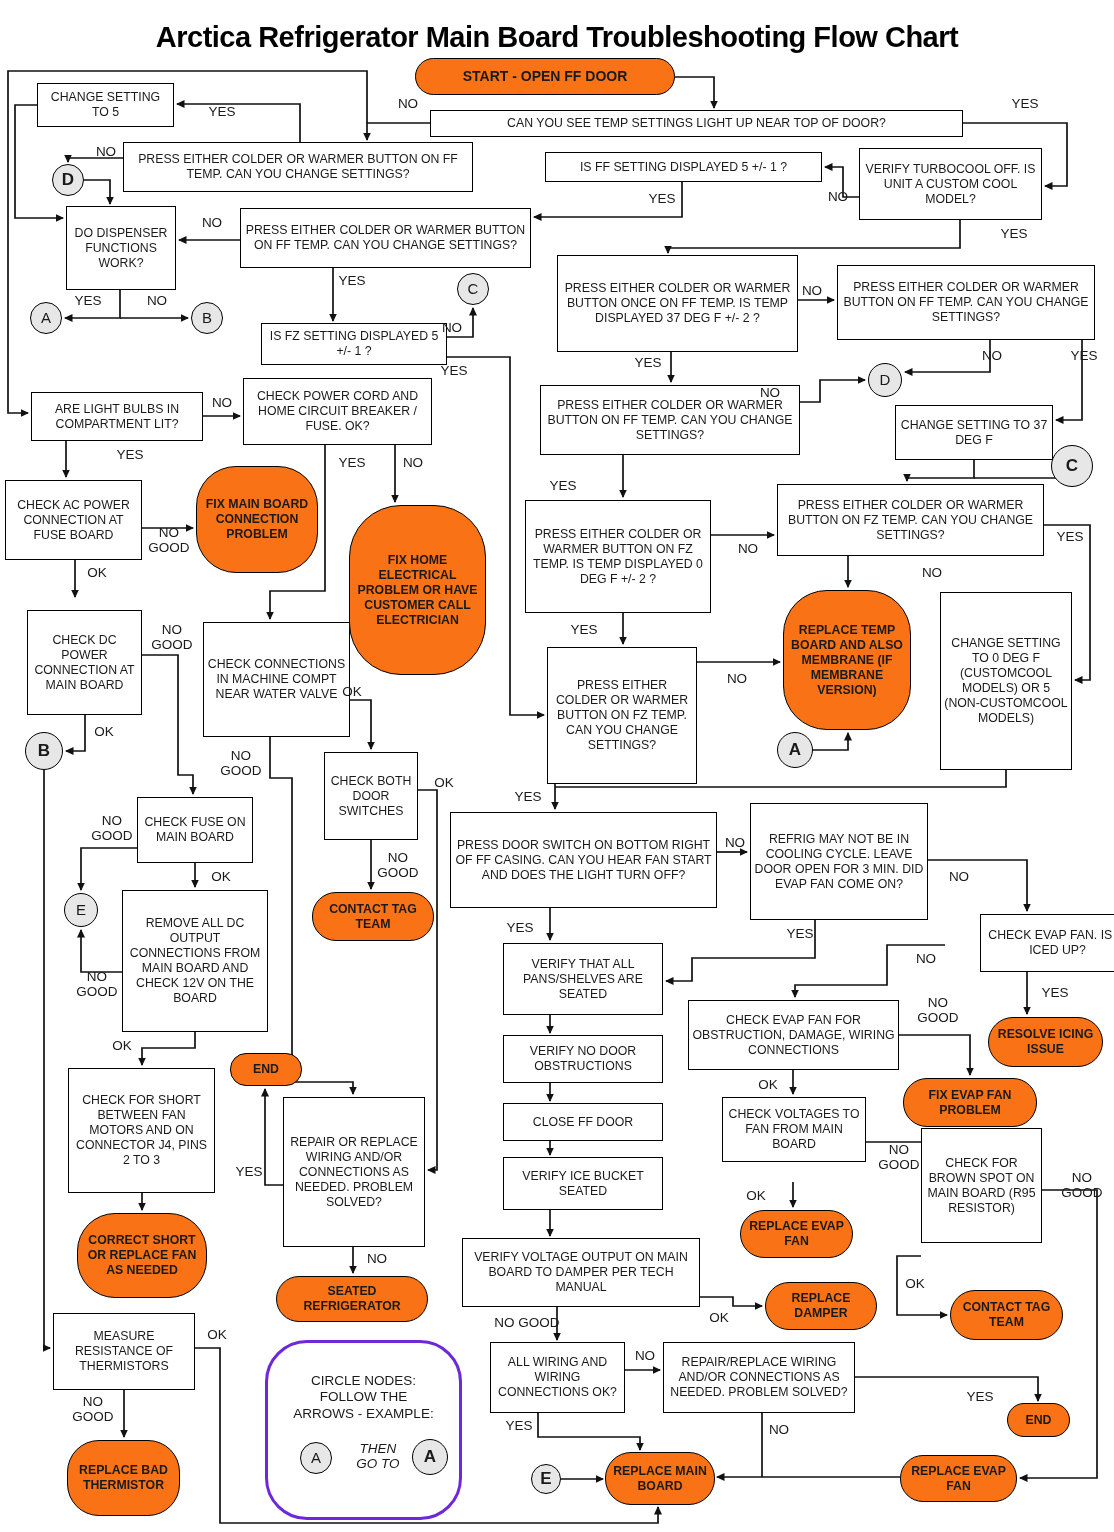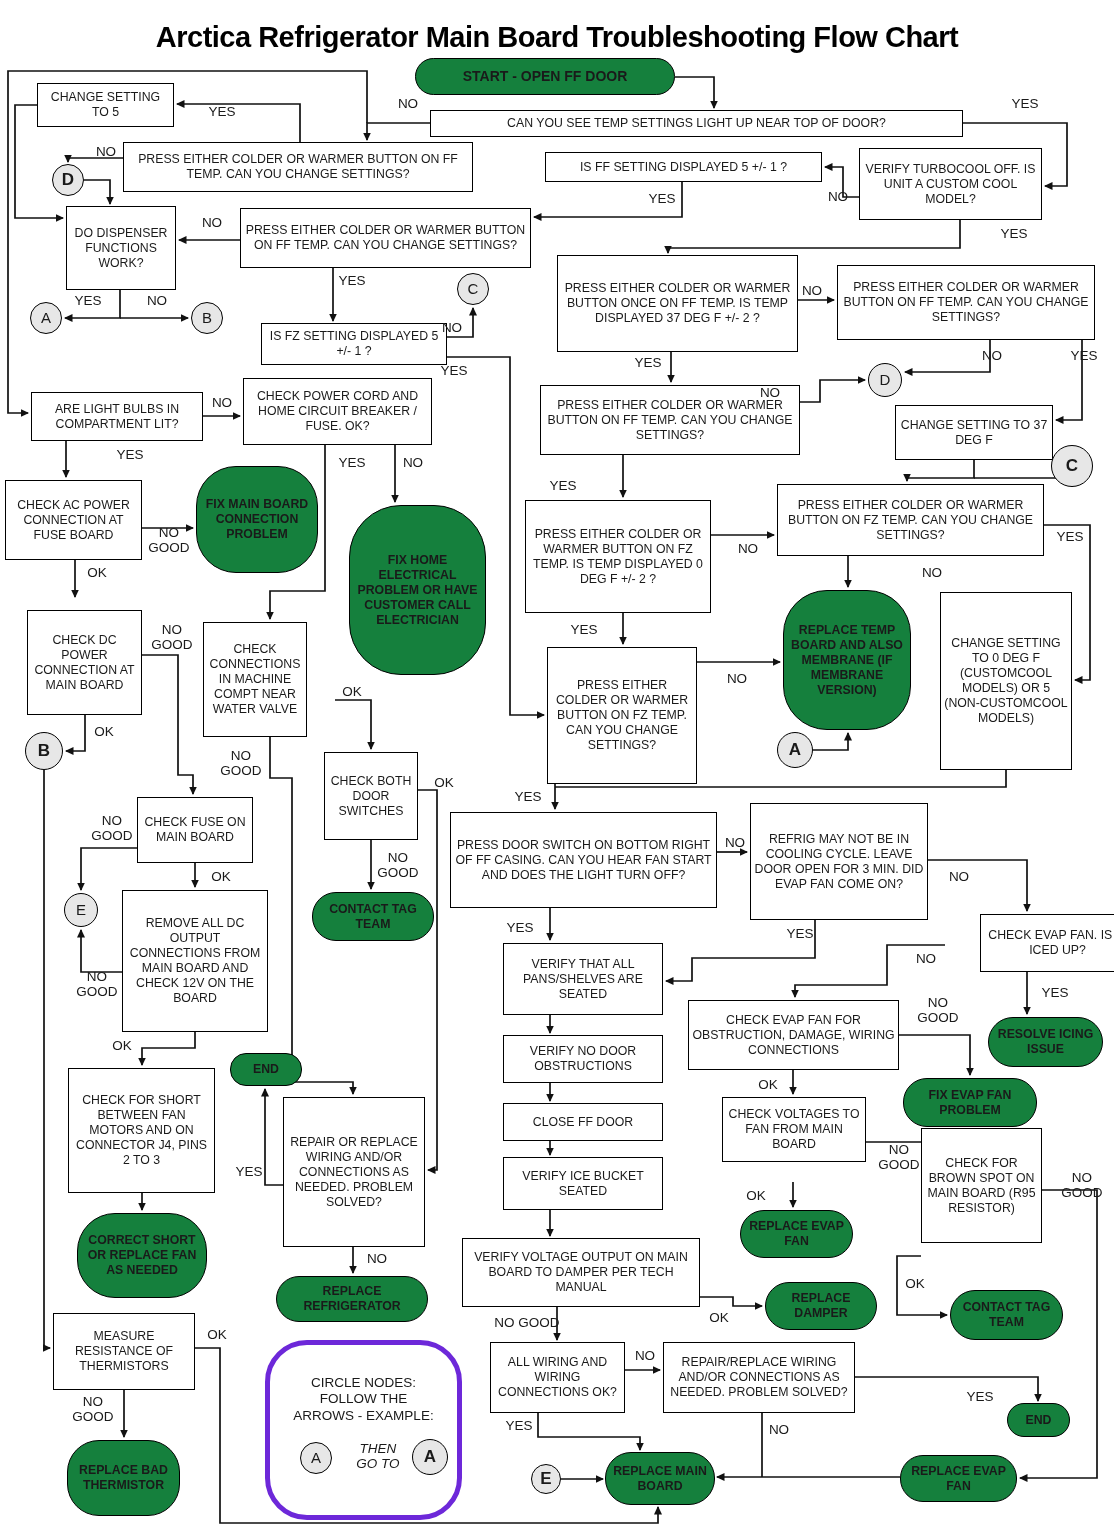--- a/index.html
+++ b/index.html
@@ -3,24 +3,24 @@
 <meta charset="utf-8">
 <style>
   html,body{margin:0;padding:0;background:#fff;}
   body{font-family:"Liberation Sans", sans-serif; width:1114px; height:1532px; position:relative;}
   #page-title{position:absolute;left:0;top:2px;width:1114px;text-align:center;font-size:29px;font-weight:bold;color:#000;letter-spacing:-0.5px;}
   #canvas{position:absolute;left:0;top:0;width:1114px;height:1532px;}
   #edge-layer{position:absolute;left:0;top:0;}
   .node{position:absolute;display:flex;align-items:center;justify-content:center;text-align:center;
         border:1.7px solid #000;background:#fff;color:#1a1a1a;font-size:12.3px;line-height:1.22;
         box-sizing:border-box;padding:2px 3px;}
-  .terminal{background:#15803d;font-weight:bold;}
+  .terminal{background:#f97316;font-weight:bold;}
   .connector{background:#e7e7e7;border-radius:50%;font-size:15px;padding:0;}
   .connector.bold{font-weight:bold;font-size:17px;}
-  .legendbox{border:5px solid #6d28d9;border-radius:42px;align-items:flex-start;padding-top:30px;
+  .legendbox{border:3px solid #6d28d9;border-radius:42px;align-items:flex-start;padding-top:30px;
              font-size:13.5px;white-space:pre-line;}
   .lab{position:absolute;transform:translate(-50%,-50%);font-size:13.5px;color:#1a1a1a;
        white-space:pre-line;text-align:center;line-height:1.1;}
   polyline{fill:none;stroke:#111;stroke-width:1.7px;}
 </style>
 </head>
 <body>
 
 <h1 id="page-title">Arctica Refrigerator Main Board Troubleshooting Flow Chart</h1>
 
@@ -129,21 +129,21 @@
       <div class="node" style="left: 261px; top: 323px; width: 186px; height: 42px; white-space: normal;">IS FZ SETTING DISPLAYED 5 +/- 1 ?</div>
       <div class="node" style="left: 540px; top: 385px; width: 260px; height: 70px; white-space: normal;">PRESS EITHER COLDER OR WARMER BUTTON ON FF TEMP. CAN YOU CHANGE SETTINGS?</div>
       <div class="node" style="left: 895px; top: 405px; width: 158px; height: 55px; white-space: normal;">CHANGE SETTING TO 37 DEG F</div>
       <div class="node" style="left: 31px; top: 392px; width: 172px; height: 49px; white-space: normal;">ARE LIGHT BULBS IN COMPARTMENT LIT?</div>
       <div class="node" style="left: 243px; top: 378px; width: 189px; height: 67px; white-space: normal;">CHECK POWER CORD AND HOME CIRCUIT BREAKER / FUSE. OK?</div>
       <div class="node" style="left: 777px; top: 484px; width: 267px; height: 72px; white-space: normal;">PRESS EITHER COLDER OR WARMER BUTTON ON FZ TEMP. CAN YOU CHANGE SETTINGS?</div>
       <div class="node" style="left: 5px; top: 480px; width: 137px; height: 80px; white-space: normal;">CHECK AC POWER CONNECTION AT FUSE BOARD</div>
       <div class="node" style="left: 525px; top: 500px; width: 186px; height: 113px; white-space: normal;">PRESS EITHER COLDER OR WARMER BUTTON ON FZ TEMP. IS TEMP DISPLAYED 0 DEG F +/- 2 ?</div>
       <div class="node" style="left: 940px; top: 592px; width: 132px; height: 178px; white-space: normal;">CHANGE SETTING TO 0 DEG F (CUSTOMCOOL MODELS) OR 5 (NON-CUSTOMCOOL MODELS)</div>
       <div class="node" style="left: 27px; top: 610px; width: 115px; height: 105px; white-space: normal;">CHECK DC POWER CONNECTION AT MAIN BOARD</div>
-      <div class="node" style="left: 203px; top: 622px; width: 104px; height: 115px; white-space: normal;">CHECK CONNECTIONS IN MACHINE COMPT NEAR WATER VALVE</div>
+      <div class="node" style="left: 203px; top: 622px; width: 147px; height: 115px; white-space: normal;">CHECK CONNECTIONS IN MACHINE COMPT NEAR WATER VALVE</div>
       <div class="node" style="left: 547px; top: 647px; width: 150px; height: 137px; white-space: normal;">PRESS EITHER COLDER OR WARMER BUTTON ON FZ TEMP. CAN YOU CHANGE SETTINGS?</div>
       <div class="node" style="left: 324px; top: 752px; width: 94px; height: 88px; white-space: normal;">CHECK BOTH DOOR SWITCHES</div>
       <div class="node" style="left: 137px; top: 797px; width: 116px; height: 66px; white-space: normal;">CHECK FUSE ON MAIN BOARD</div>
       <div class="node" style="left: 450px; top: 812px; width: 267px; height: 96px; white-space: normal;">PRESS DOOR SWITCH ON BOTTOM RIGHT OF FF CASING. CAN YOU HEAR FAN START AND DOES THE LIGHT TURN OFF?</div>
       <div class="node" style="left: 750px; top: 803px; width: 178px; height: 117px; white-space: normal;">REFRIG MAY NOT BE IN COOLING CYCLE. LEAVE DOOR OPEN FOR 3 MIN. DID EVAP FAN COME ON?</div>
       <div class="node" style="left: 122px; top: 890px; width: 146px; height: 142px; white-space: normal;">REMOVE ALL DC OUTPUT CONNECTIONS FROM MAIN BOARD AND CHECK 12V ON THE BOARD</div>
       <div class="node" style="left: 503px; top: 943px; width: 160px; height: 72px; white-space: normal;">VERIFY THAT ALL PANS/SHELVES ARE SEATED</div>
       <div class="node" style="left: 980px; top: 914px; width: 155px; height: 58px; white-space: normal;">CHECK EVAP FAN. IS IT ICED UP?</div>
       <div class="node" style="left: 688px; top: 1000px; width: 211px; height: 70px; white-space: normal;">CHECK EVAP FAN FOR OBSTRUCTION, DAMAGE, WIRING CONNECTIONS</div>
       <div class="node" style="left: 503px; top: 1035px; width: 160px; height: 48px; white-space: normal;">VERIFY NO DOOR OBSTRUCTIONS</div>
@@ -159,21 +159,21 @@
       <div class="node" style="left: 663px; top: 1342px; width: 192px; height: 71px; white-space: normal;">REPAIR/REPLACE WIRING AND/OR CONNECTIONS AS NEEDED. PROBLEM SOLVED?</div>
       <div class="node terminal" style="left: 196px; top: 466px; width: 122px; height: 107px; border-radius: 40px; white-space: normal;">FIX MAIN BOARD CONNECTION PROBLEM</div>
       <div class="node terminal" style="left: 349px; top: 505px; width: 137px; height: 170px; border-radius: 52px; white-space: normal;">FIX HOME ELECTRICAL PROBLEM OR HAVE CUSTOMER CALL ELECTRICIAN</div>
       <div class="node terminal" style="left: 783px; top: 590px; width: 128px; height: 140px; border-radius: 44px; white-space: normal;">REPLACE TEMP BOARD AND ALSO MEMBRANE (IF MEMBRANE VERSION)</div>
       <div class="node terminal" style="left: 312px; top: 892px; width: 122px; height: 49px; border-radius: 24px; white-space: normal;">CONTACT TAG TEAM</div>
       <div class="node terminal" style="left: 988px; top: 1017px; width: 115px; height: 50px; border-radius: 25px; white-space: normal;">RESOLVE ICING ISSUE</div>
       <div class="node terminal" style="left: 903px; top: 1078px; width: 134px; height: 49px; border-radius: 24px; white-space: normal;">FIX EVAP FAN PROBLEM</div>
       <div class="node terminal" style="left: 230px; top: 1053px; width: 72px; height: 33px; border-radius: 16px; white-space: normal;">END</div>
       <div class="node terminal" style="left: 77px; top: 1213px; width: 130px; height: 85px; border-radius: 38px; white-space: normal;">CORRECT SHORT OR REPLACE FAN AS NEEDED</div>
       <div class="node terminal" style="left: 740px; top: 1210px; width: 113px; height: 48px; border-radius: 24px; white-space: normal;">REPLACE EVAP FAN</div>
-      <div class="node terminal" style="left: 276px; top: 1276px; width: 152px; height: 46px; border-radius: 23px; white-space: normal;">REPLACE REFRIGERATOR</div>
+      <div class="node terminal" style="left: 276px; top: 1276px; width: 152px; height: 46px; border-radius: 23px; white-space: normal;">SEATED REFRIGERATOR</div>
       <div class="node terminal" style="left: 765px; top: 1282px; width: 112px; height: 48px; border-radius: 24px; white-space: normal;">REPLACE DAMPER</div>
       <div class="node terminal" style="left: 950px; top: 1290px; width: 113px; height: 50px; border-radius: 25px; white-space: normal;">CONTACT TAG TEAM</div>
       <div class="node terminal" style="left: 67px; top: 1440px; width: 113px; height: 76px; border-radius: 32px; white-space: normal;">REPLACE BAD THERMISTOR</div>
       <div class="node terminal" style="left: 1007px; top: 1403px; width: 63px; height: 34px; border-radius: 17px; white-space: normal;">END</div>
       <div class="node terminal" style="left: 605px; top: 1452px; width: 110px; height: 53px; border-radius: 26px; white-space: normal;">REPLACE MAIN BOARD</div>
       <div class="node terminal" style="left: 900px; top: 1455px; width: 117px; height: 47px; border-radius: 23px; white-space: normal;">REPLACE EVAP FAN</div>
       <div class="node legendbox" style="left: 265px; top: 1340px; width: 197px; height: 180px; justify-content: center; white-space: pre-line;">CIRCLE NODES:
 FOLLOW THE
 ARROWS - EXAMPLE:</div>
       <div class="node connector bold" style="left: 52px; top: 164px; width: 32px; height: 32px;">D</div>

